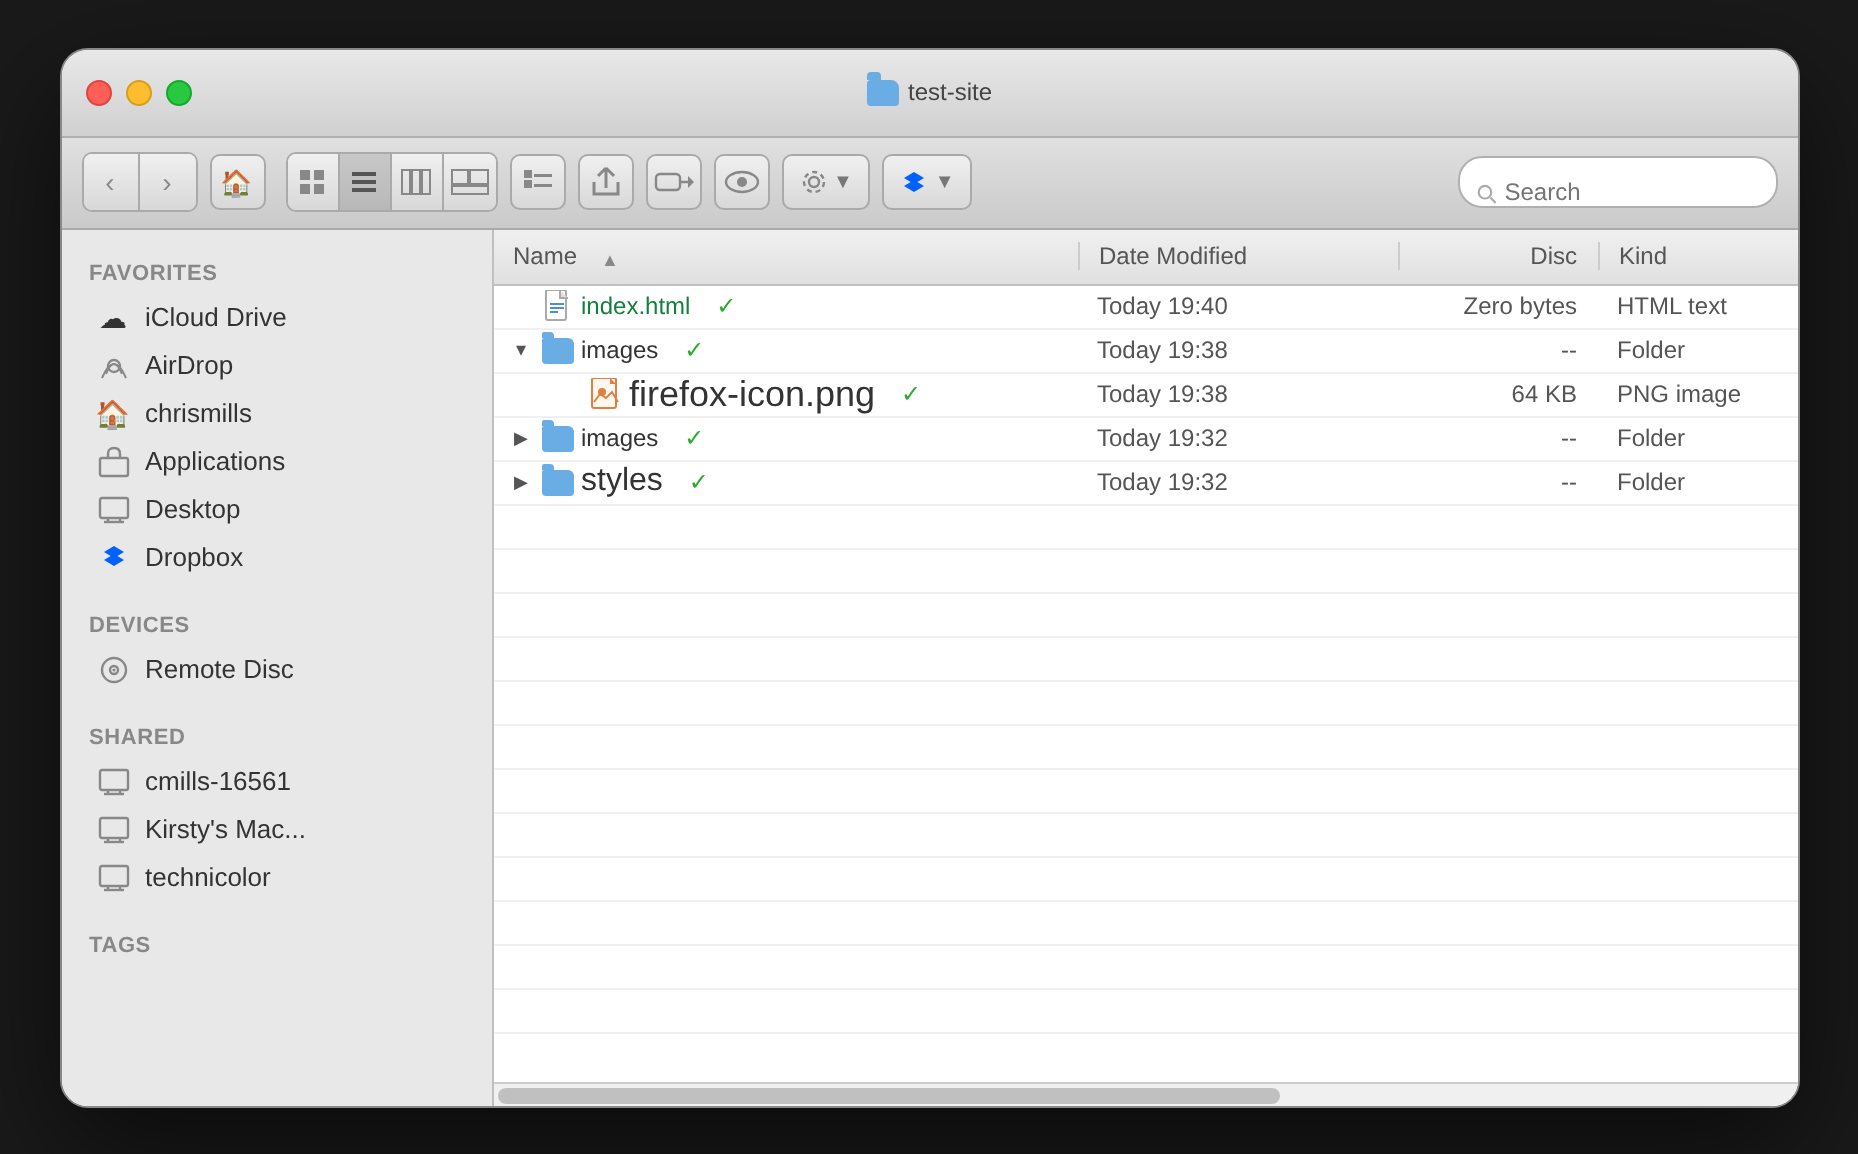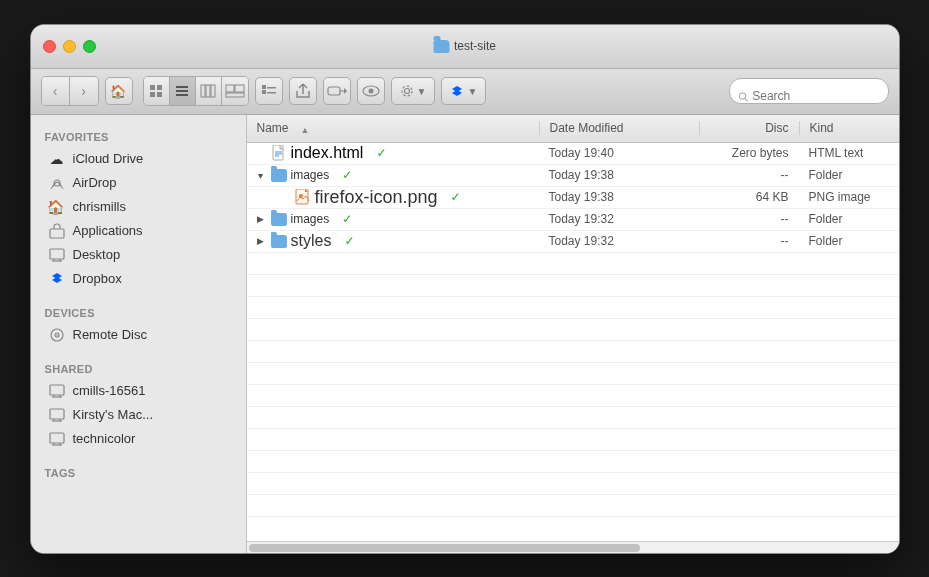--- a/index.html
+++ b/index.html
@@ -586,21 +586,21 @@
             <div class="disclosure"></div>
             <div class="file-icon">
               <svg width="14" height="16" viewBox="0 0 14 16">
                 <rect x="1" y="0" width="10" height="15" rx="1" fill="white" stroke="#aaa" stroke-width="1"></rect>
                 <path d="M8 0 L8 4 L12 4" fill="#e0e0e0" stroke="#aaa" stroke-width="1"></path>
                 <line x1="3" y1="7" x2="10" y2="7" stroke="#4a90d9" stroke-width="1"></line>
                 <line x1="3" y1="9" x2="10" y2="9" stroke="#4a90d9" stroke-width="1"></line>
                 <line x1="3" y1="11" x2="7" y2="11" stroke="#4a90d9" stroke-width="1"></line>
               </svg>
             </div>
-            <span style="font-size:16px;color:#000000;">index.html</span>
+            <span style="font-size:12px;color:#15803d;">index.html</span>
             <div class="status-check" style="color:#2aac2a;margin-left:4px;">✓</div>
           </div>
           <div class="file-date">Today 19:40</div>
           <div class="file-size">Zero bytes</div>
           <div class="file-kind">HTML text</div>
         </div>
 
         <div class="file-row">
           <div class="file-name-cell">
             <div class="disclosure" style="color:#555;font-size:10px;">▾</div>

